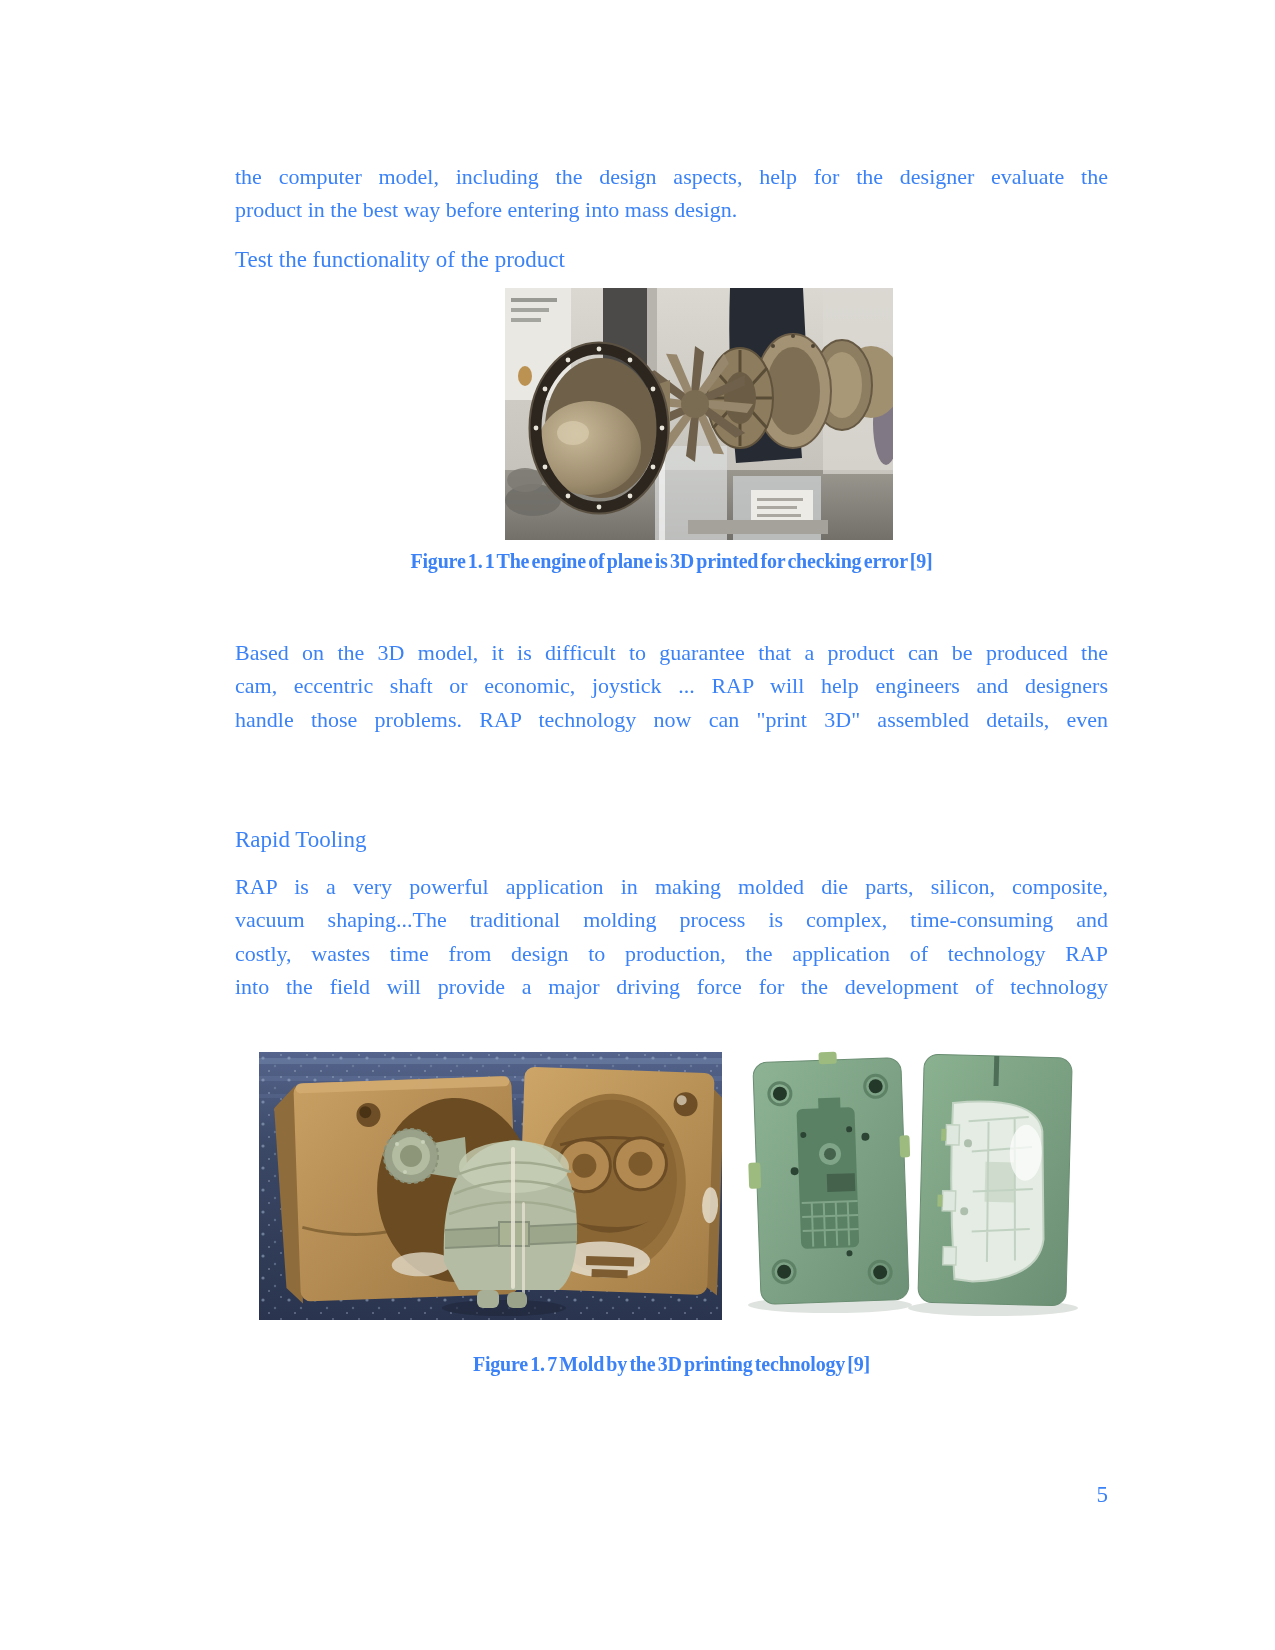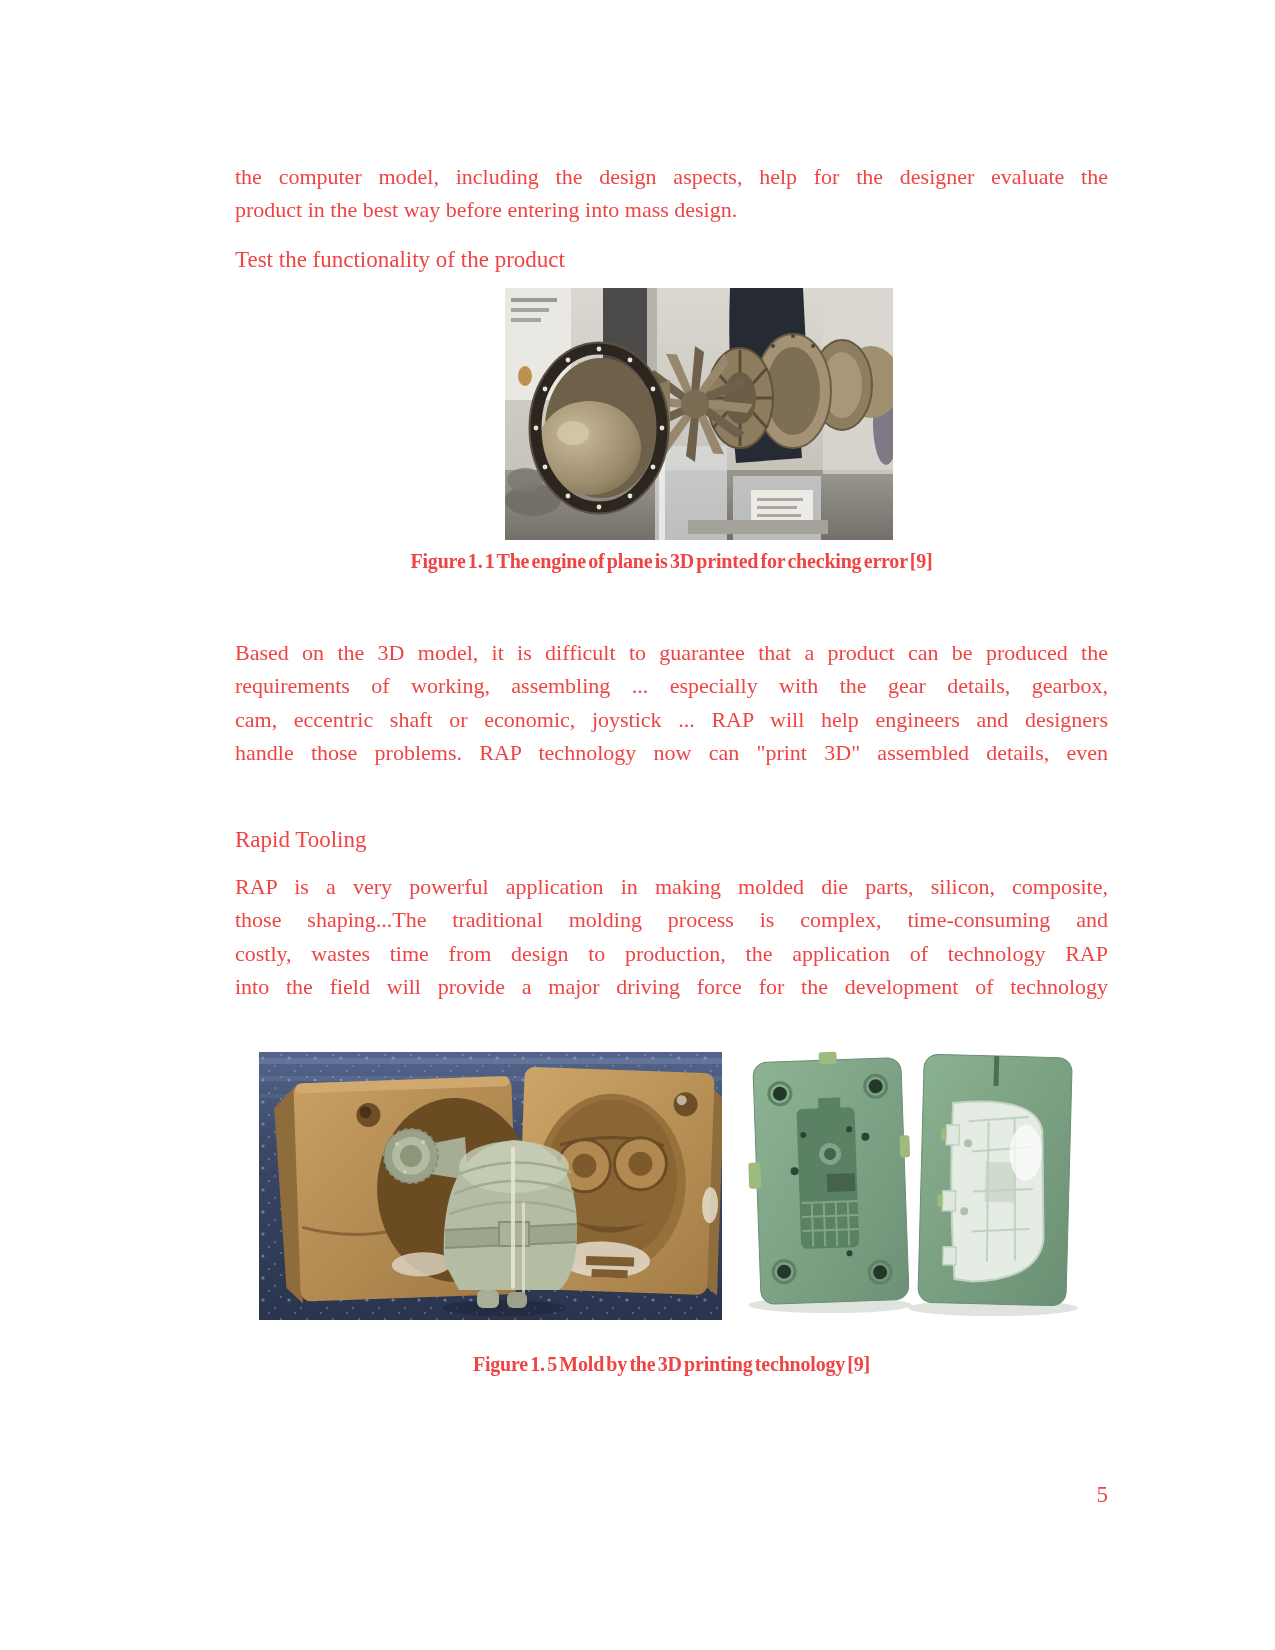--- a/index.html
+++ b/index.html
@@ -1,19 +1,19 @@
 <!DOCTYPE html>
 <html><head>
 <meta charset="utf-8">
 <style>
   * { margin:0; padding:0; box-sizing:border-box; }
   html,body { background:#ffffff; }
   .page {
     position:relative; width:1275px; height:1650px; background:#ffffff;
-    font-family:"Liberation Serif","DejaVu Serif",serif; color:#ef4444; overflow:hidden;
+    font-family:"Liberation Serif","DejaVu Serif",serif; color:#3b82f6; overflow:hidden;
   }
   .bodytext { position:absolute; left:235px; width:873px; font-size:22px; line-height:33.3px; }
   .bline { text-align:justify; text-align-last:justify; }
   .bline.last { text-align:left; text-align-last:left; }
   .heading { position:absolute; left:235px; width:873px; font-weight:normal; font-size:23px; line-height:33px; }
   .caption { position:absolute; left:235px; width:873px; text-align:center; font-weight:bold;
              font-size:20px; letter-spacing:-0.2px; word-spacing:-2.5px; }
   .photo { position:absolute; overflow:hidden; }
   .photo svg { display:block; width:100%; height:100%; }
   .pagenum { position:absolute; left:235px; width:873px; text-align:right; font-size:23px; }
@@ -127,30 +127,29 @@
         <circle cx="31" cy="140" r="2.4" fill="#e8e4da"></circle>
       <circle cx="40" cy="101" r="2.4" fill="#e8e4da"></circle>
         <circle cx="63" cy="72" r="2.4" fill="#e8e4da"></circle>
     </svg>
   </div>
 
   <div class="caption" style="top:550px">Figure 1. 1 The engine of plane is 3D printed for checking error [9]</div>
 
   <div class="bodytext" style="top:636px">
     <div class="bline">Based on the 3D model, it is difficult to guarantee that a product can be produced the</div>
-    <div class="bline">requirements of working, assembling ... especially with the gear details, gearbox,</div>
     <div class="bline">cam, eccentric shaft or economic, joystick ... RAP will help engineers and designers</div>
     <div class="bline">handle those problems. RAP technology now can "print 3D" assembled details, even</div>
   </div>
 
   <div class="heading" style="top:823px">Rapid Tooling</div>
 
   <div class="bodytext" style="top:870px">
     <div class="bline">RAP is a very powerful application in making molded die parts, silicon, composite,</div>
-    <div class="bline">those shaping...The traditional molding process is complex, time-consuming and</div>
+    <div class="bline">vacuum shaping...The traditional molding process is complex, time-consuming and</div>
     <div class="bline">costly, wastes time from design to production, the application of technology RAP</div>
     <div class="bline">into the field will provide a major driving force for the development of technology</div>
   </div>
 
   <div class="photo" style="left:259px;top:1052px;width:463px;height:268px">
     <svg viewBox="0 0 463 268" preserveAspectRatio="none">
       <defs>
         <linearGradient id="blueG" x1="0" y1="0" x2="0" y2="1">
           <stop offset="0" stop-color="#55648c"></stop>
             <stop offset="0.35" stop-color="#3b4866"></stop>
@@ -293,17 +292,17 @@
         <rect x="208" y="150" width="13" height="20" fill="#dfe8de" stroke="#c2d2c2" stroke-width="1.5"></rect>
         <rect x="210" y="206" width="13" height="18" fill="#dfe8de" stroke="#c2d2c2" stroke-width="1.5"></rect>
         <rect x="205" y="88" width="5" height="12" fill="#9dbb7e"></rect>
         <rect x="203" y="154" width="5" height="12" fill="#9dbb7e"></rect>
         <circle cx="232" cy="102" r="4" fill="#aebfae"></circle>
           <circle cx="230" cy="170" r="4" fill="#aebfae"></circle>
       </g>
     </svg>
   </div>
 
-  <div class="caption" style="top:1353px">Figure 1. 5 Mold by the 3D printing technology [9]</div>
+  <div class="caption" style="top:1353px">Figure 1. 7 Mold by the 3D printing technology [9]</div>
 
   <div class="pagenum" style="top:1482px">5</div>
 
 </div>
 
 </body></html>

